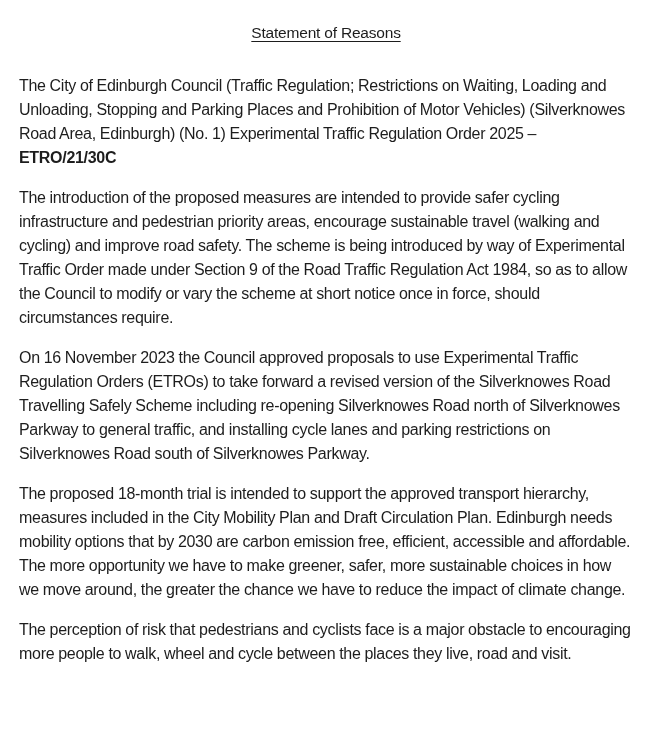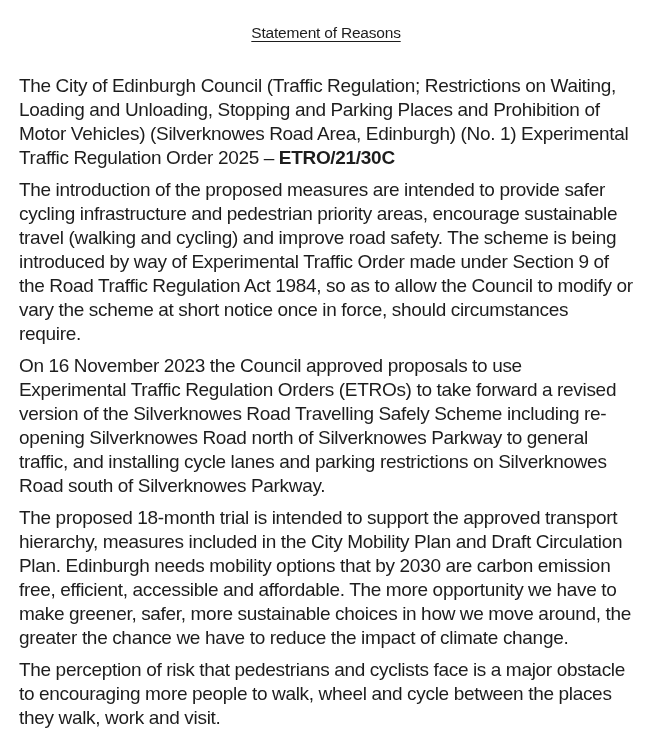--- a/index.html
+++ b/index.html
@@ -23,22 +23,22 @@
     line-height: 22px;
     text-align: center;
     margin: 0 0 30px 0;
     letter-spacing: -0.2px;
   }
   .doc-title .underlined {
     text-decoration: underline;
     text-underline-offset: 3px;
   }
   p.body-para {
-    margin: 8px 0 7px 0;
-    font-size: 19px;
+    margin: 16px 0 7px 0;
+    font-size: 16px;
     line-height: 24px;
     letter-spacing: -0.3px;
     word-spacing: -0.2px;
   }
   p.body-para strong {
     font-weight: 700;
   }
 </style>
 </head>
 <body>
@@ -48,16 +48,16 @@
   <h1 class="doc-title"><span class="underlined">Statement of Reasons</span></h1>
 
   <p class="body-para"><span>The City of Edinburgh Council (Traffic Regulation; Restrictions on Waiting, Loading and Unloading, Stopping and Parking Places and Prohibition of Motor Vehicles) (Silverknowes Road Area, Edinburgh) (No. 1) Experimental Traffic Regulation Order 2025 – </span><strong>ETRO/21/30C</strong></p>
 
   <p class="body-para">The introduction of the proposed measures are intended to provide safer cycling infrastructure and pedestrian priority areas, encourage sustainable travel (walking and cycling) and improve road safety. The scheme is being introduced by way of Experimental Traffic Order made under Section 9 of the Road Traffic Regulation Act 1984, so as to allow the Council to modify or vary the scheme at short notice once in force, should circumstances require.</p>
 
   <p class="body-para">On 16 November 2023 the Council approved proposals to use Experimental Traffic Regulation Orders (ETROs) to take forward a revised version of the Silverknowes Road Travelling Safely Scheme including re-opening Silverknowes Road north of Silverknowes Parkway to general traffic, and installing cycle lanes and parking restrictions on Silverknowes Road south of Silverknowes Parkway.</p>
 
   <p class="body-para">The proposed 18-month trial is intended to support the approved transport hierarchy, measures included in the City Mobility Plan and Draft Circulation Plan. Edinburgh needs mobility options that by 2030 are carbon emission free, efficient, accessible and affordable. The more opportunity we have to make greener, safer, more sustainable choices in how we move around, the greater the chance we have to reduce the impact of climate change.</p>
 
-  <p class="body-para">The perception of risk that pedestrians and cyclists face is a major obstacle to encouraging more people to walk, wheel and cycle between the places they walk, work and visit.</p>
+  <p class="body-para">The perception of risk that pedestrians and cyclists face is a major obstacle to encouraging more people to walk, wheel and cycle between the places they live, road and visit.</p>
 
 
 </div>
 
 </body></html>

